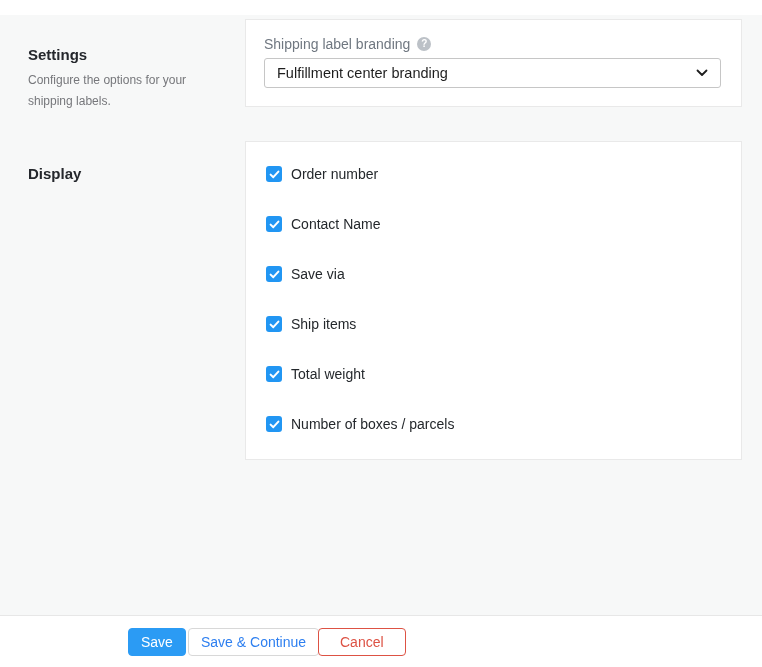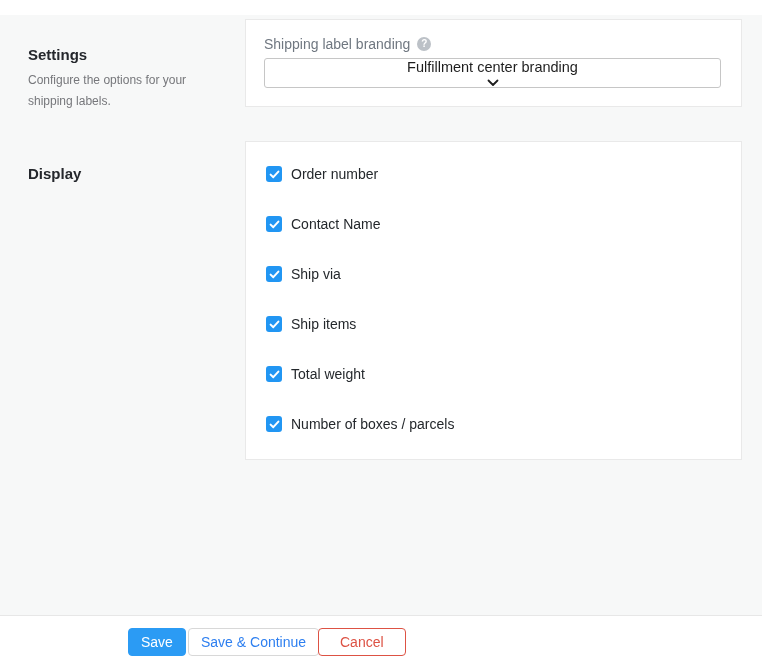--- a/index.html
+++ b/index.html
@@ -45,21 +45,21 @@
     width:14px; height:14px; border-radius:50%;
     background:#bcc1c7; color:#ffffff;
     font-size:10px; font-weight:700;
     display:inline-flex; align-items:center; justify-content:center;
     line-height:1; cursor:default;
   }
   .select {
     position:absolute; left:18px; top:38px; width:457px; height:30px;
     border:1px solid #c6c6c6; border-radius:3px; background:#ffffff;
     display:flex; align-items:center; justify-content:space-between;
-    padding:0 12px; cursor:pointer;flex-direction:column;
+    padding:0 12px; cursor:pointer;
   }
   .select-value { font-size:14.5px; color:#1e1e1e; }
   .chevron-down { width:12px; height:8px; flex:0 0 auto; }
 
   
   .checkbox-list { position:absolute; left:20px; top:24px; }
   .checkbox-row {
     display:flex; align-items:center; gap:9px;
     height:16px; margin-bottom:34px; cursor:pointer;
   }
@@ -137,21 +137,21 @@
     </span>
     <span class="checkbox-label">Contact Name</span>
   </label>
 
   <label class="checkbox-row">
     <span class="checkbox">
       <svg viewBox="0 0 11 11" fill="none">
         <path d="M1.6 5.6 L4.3 8.2 L9.4 2.6" stroke="#ffffff" stroke-width="2" stroke-linecap="round" stroke-linejoin="round"></path>
       </svg>
     </span>
-    <span class="checkbox-label">Ship via</span>
+    <span class="checkbox-label">Save via</span>
   </label>
 
   <label class="checkbox-row">
     <span class="checkbox">
       <svg viewBox="0 0 11 11" fill="none">
         <path d="M1.6 5.6 L4.3 8.2 L9.4 2.6" stroke="#ffffff" stroke-width="2" stroke-linecap="round" stroke-linejoin="round"></path>
       </svg>
     </span>
     <span class="checkbox-label">Ship items</span>
   </label>

